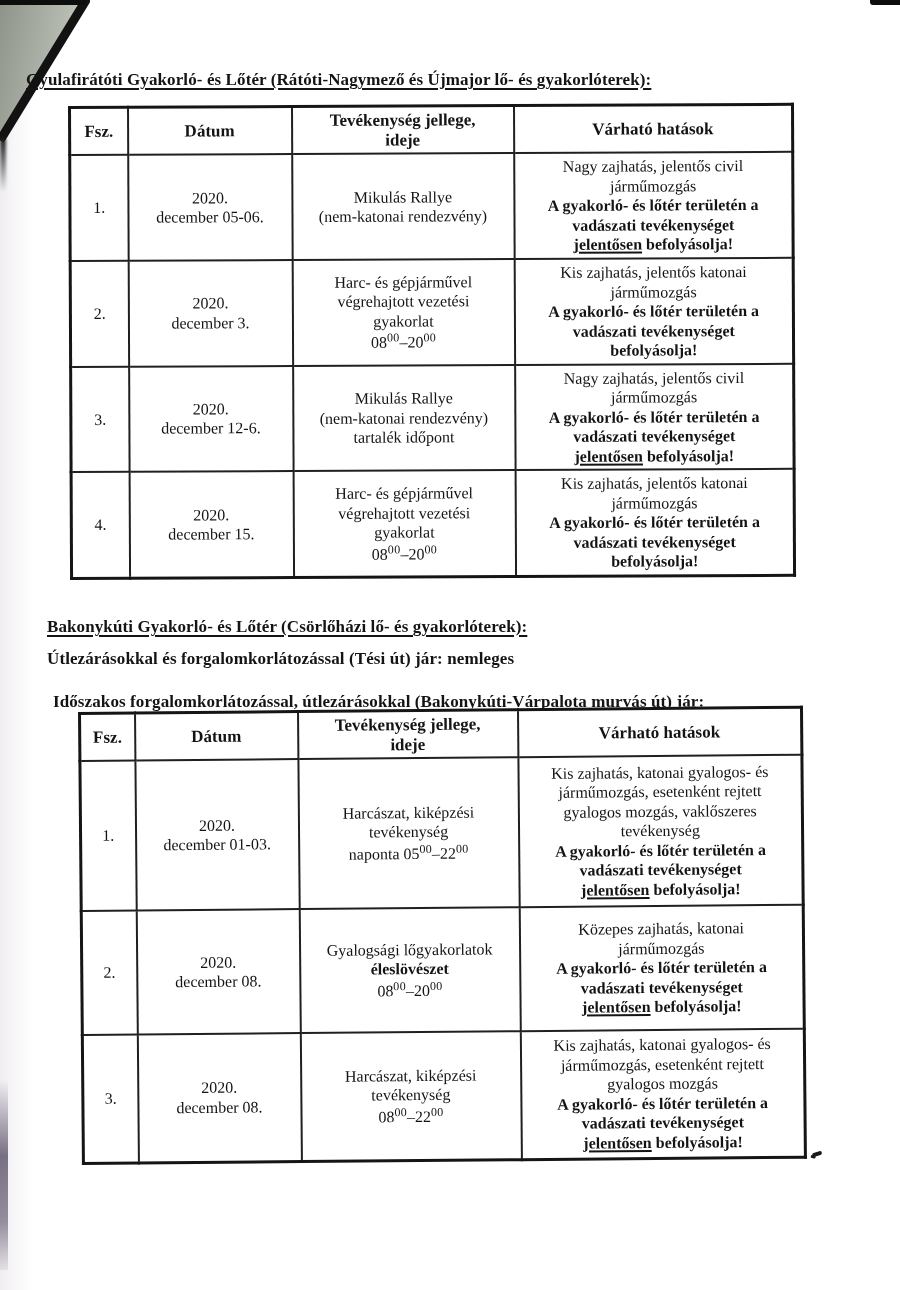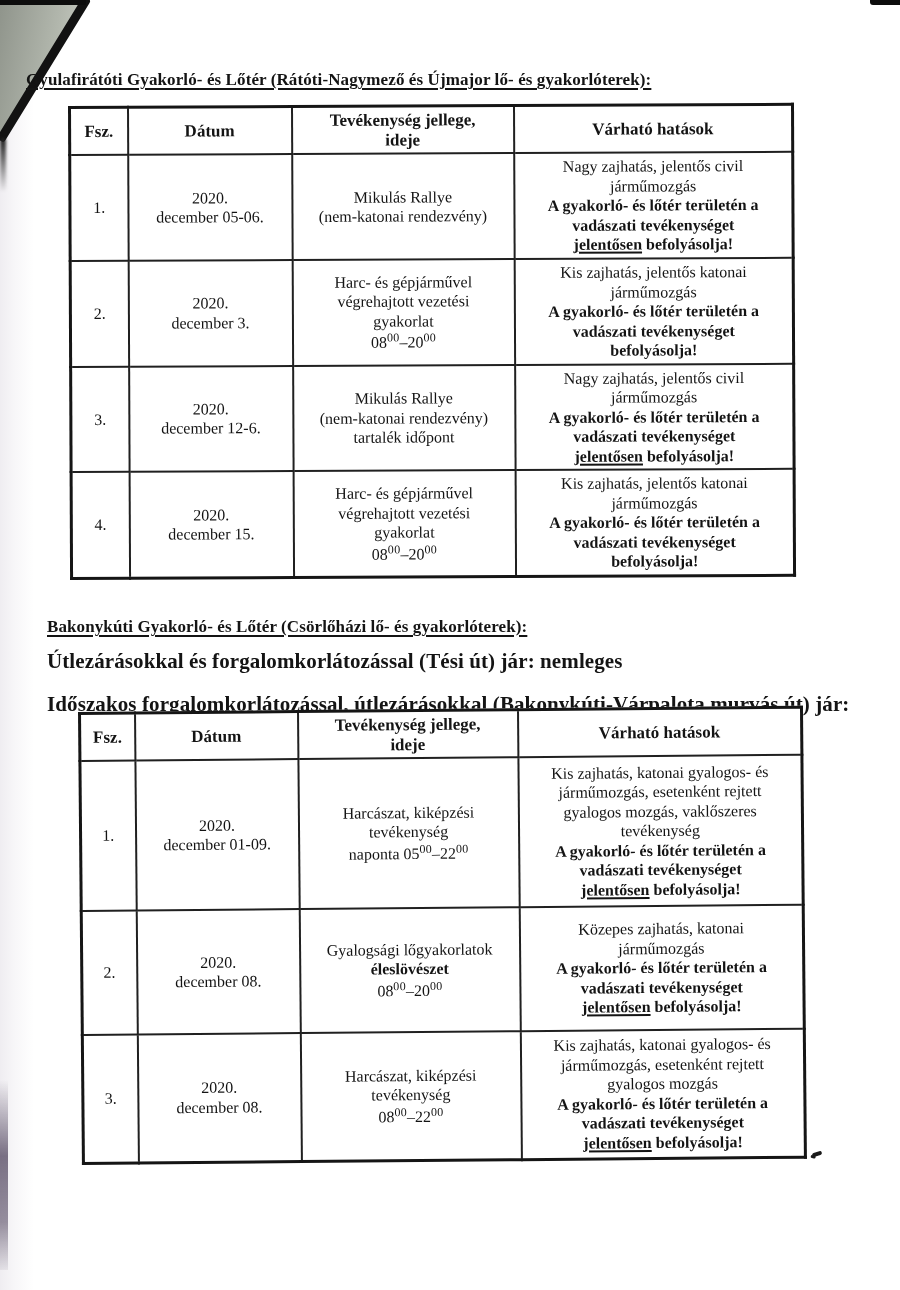--- a/index.html
+++ b/index.html
@@ -45,26 +45,26 @@
     content:"";position:absolute;left:-2px;top:2px;width:5px;height:3px;
     background:#1a1a1a;border-radius:2px;transform:rotate(30deg);
   }
   
   .headline{
     position:absolute;margin:0;font-weight:700;font-size:17px;
     text-decoration:underline;text-decoration-thickness:1.5px;text-underline-offset:3px;
     white-space:nowrap;letter-spacing:.1px;
   }
   .note{
-    position:absolute;margin:0;font-weight:700;font-size:21px;white-space:nowrap;letter-spacing:.1px;
+    position:absolute;margin:0;font-weight:700;font-size:17px;white-space:nowrap;letter-spacing:.1px;
   }
   #h1{left:26px;top:70px;}
   #h2{left:47px;top:606px;margin-top:11px;}
   #note1{left:47px;top:649px;}
-  #note2{left:47px;top:692px;}
+  #note2{left:53px;top:692px;}
   
   table{
     position:absolute;border-collapse:collapse;table-layout:fixed;
     border:3px solid #151515;background:#fff;
   }
   #t1{left:68px;top:106px;width:723px;transform:rotate(-0.25deg);transform-origin:left top;}
   #t2{left:78px;top:712px;width:722px;transform:rotate(-0.5deg);transform-origin:left top;}
   th,td{
     border:2px solid #202020;text-align:center;vertical-align:middle;
     padding:3px 6px;font-size:16px;line-height:1.22;
@@ -240,21 +240,21 @@
         </th>
       </tr>
     </thead>
   <tbody>
       <tr>
         <td>
           <div class="ln"><span>1.</span></div>
         </td>
         <td>
           <div class="ln"><span>2020.</span></div>
-          <div class="ln"><span>december 01-09.</span></div>
+          <div class="ln"><span>december 01-03.</span></div>
         </td>
         <td>
           <div class="ln"><span>Harcászat, kiképzési</span></div>
           <div class="ln"><span>tevékenység</span></div>
           <div class="ln"><span>naponta 05</span><span class="sup">00</span><span>–</span><span>22</span><span class="sup">00</span></div>
         </td>
         <td>
           <div class="ln"><span>Kis zajhatás, katonai gyalogos- és</span></div>
           <div class="ln"><span>járműmozgás, esetenként rejtett</span></div>
           <div class="ln"><span>gyalogos mozgás, vaklőszeres</span></div>

